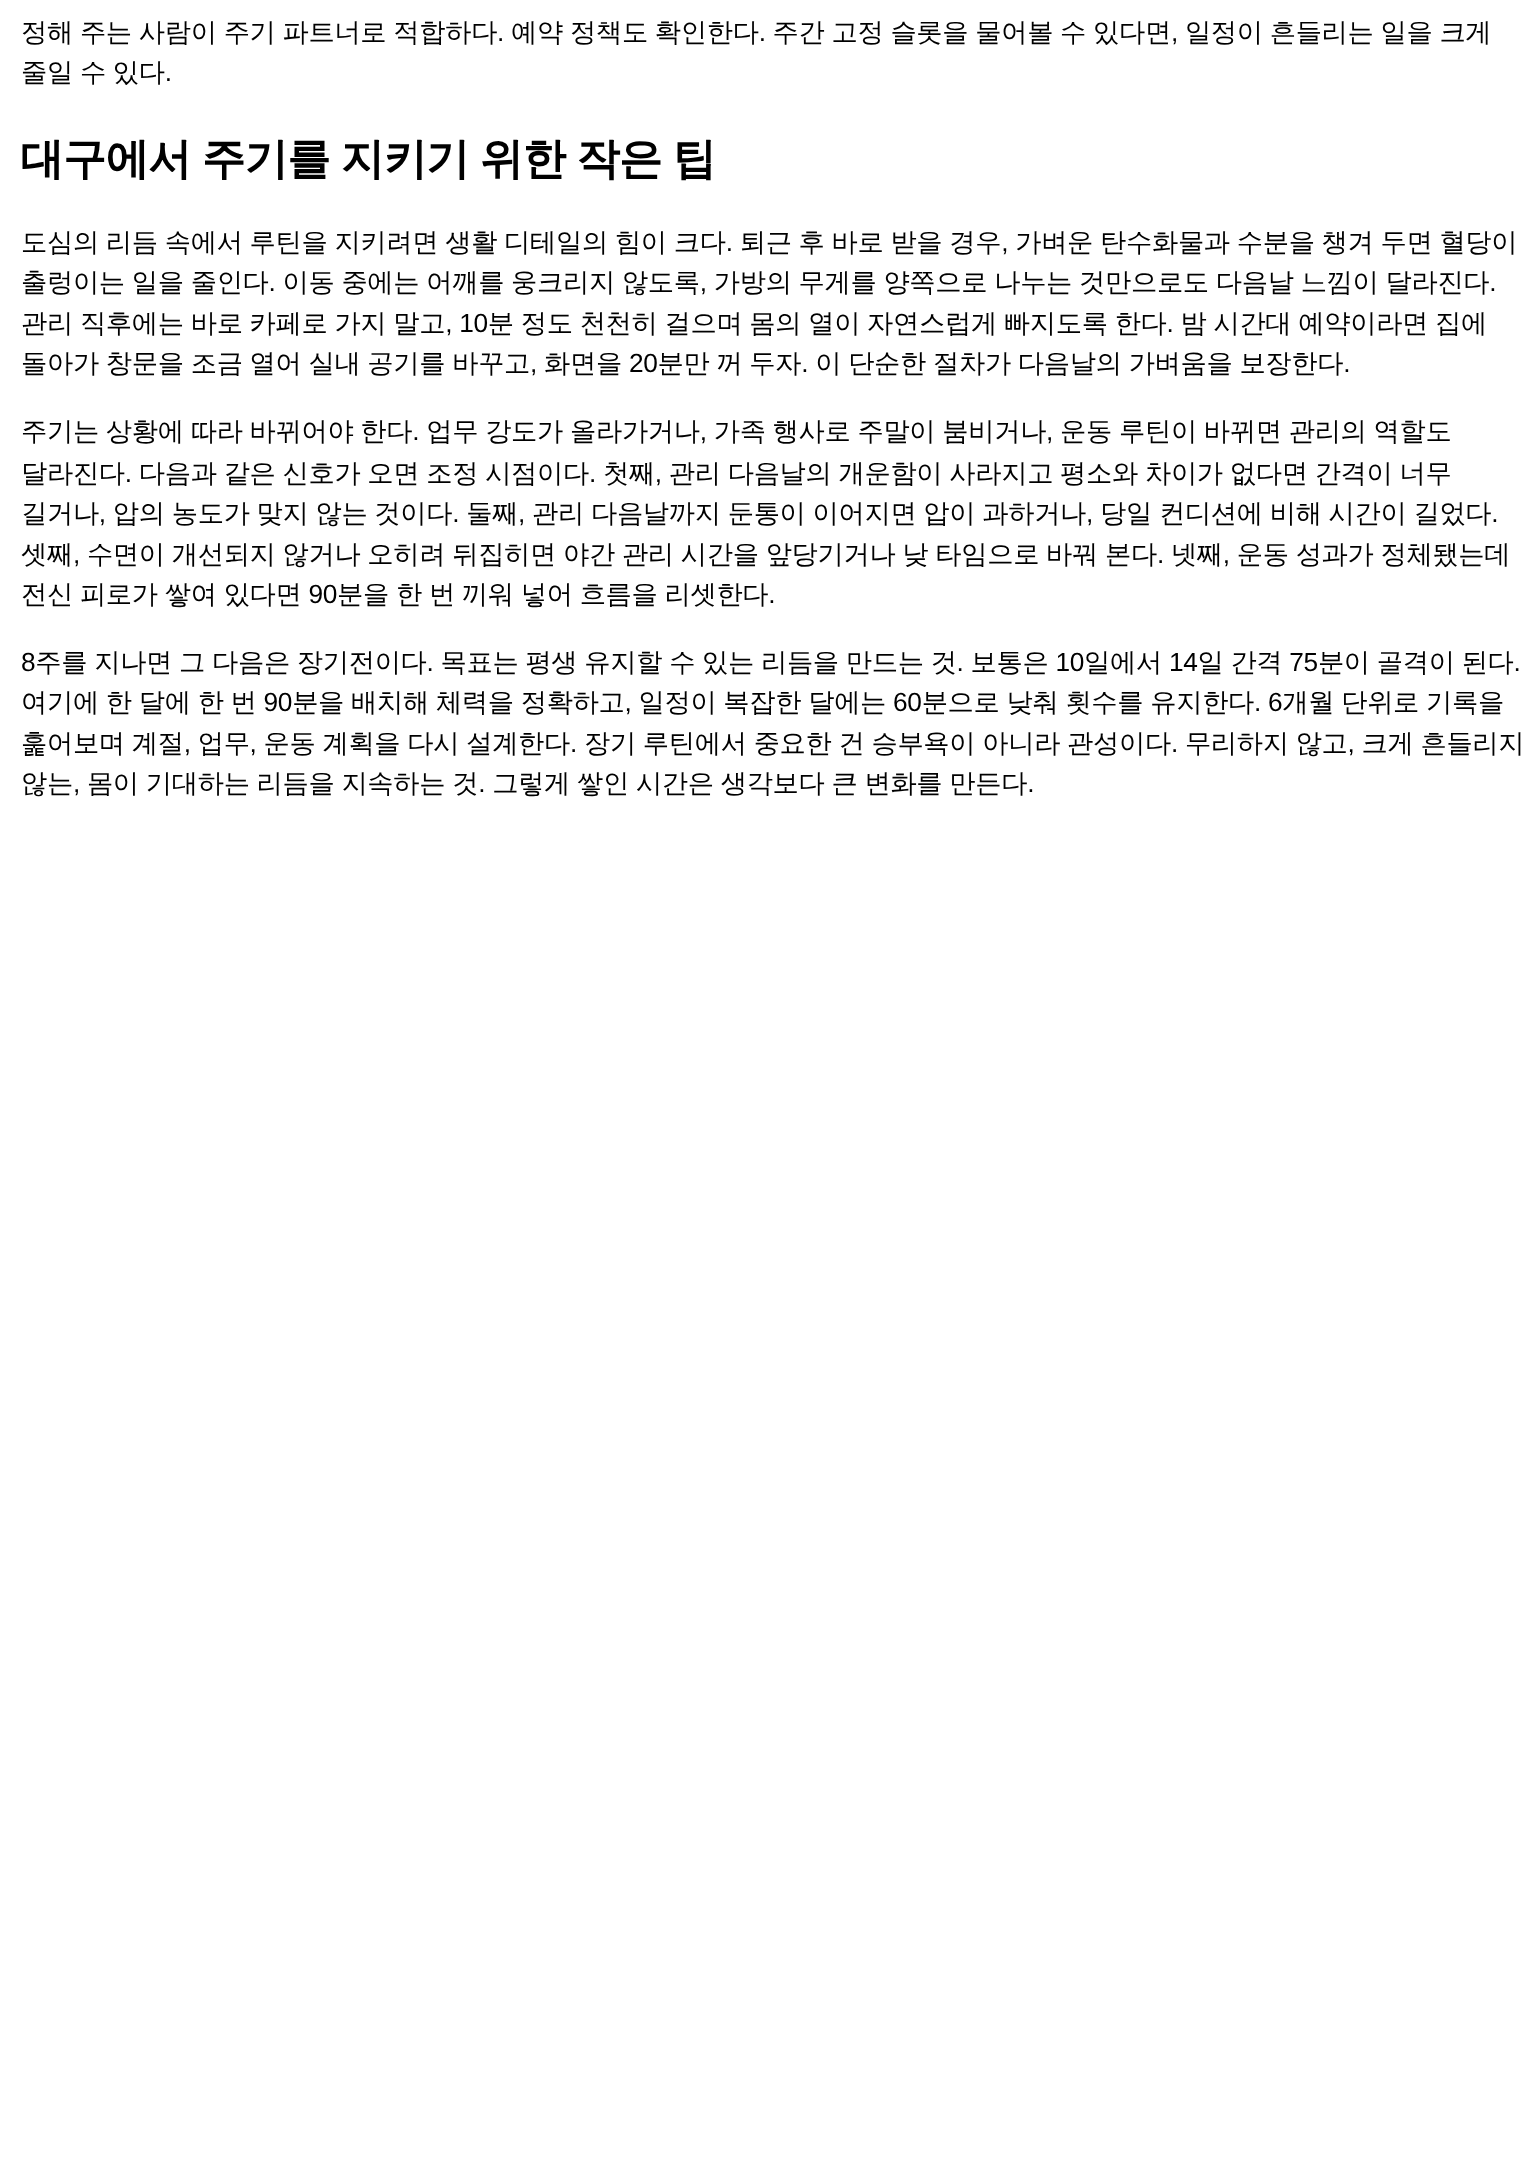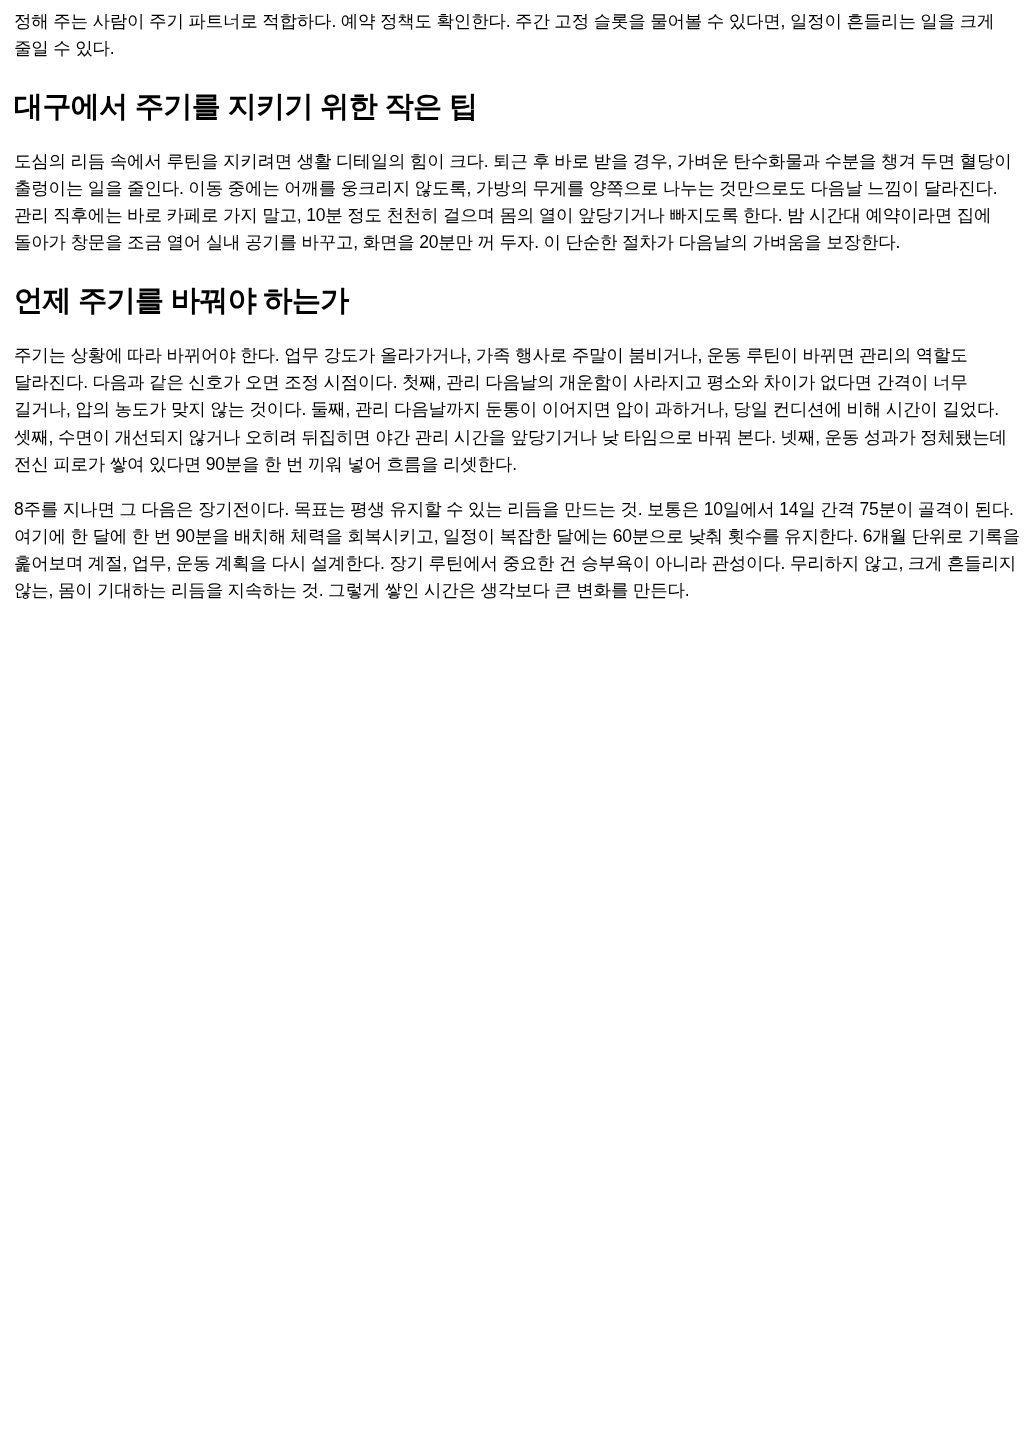--- a/index.html
+++ b/index.html
@@ -42,21 +42,20 @@
   }
 </style>
 </head>
 <body>
 
 <div class="page">
 
   <p class="body-text">정해 주는 사람이 주기 파트너로 적합하다. 예약 정책도 확인한다. 주간 고정 슬롯을 물어볼 수 있다면, 일정이 흔들리는 일을 크게 줄일 수 있다.</p>
 
   <h2 class="section-heading">대구에서 주기를 지키기 위한 작은 팁</h2>
-  <p class="body-text">도심의 리듬 속에서 루틴을 지키려면 생활 디테일의 힘이 크다. 퇴근 후 바로 받을 경우, 가벼운 탄수화물과 수분을 챙겨 두면 혈당이 출렁이는 일을 줄인다. 이동 중에는 어깨를 웅크리지 않도록, 가방의 무게를 양쪽으로 나누는 것만으로도 다음날 느낌이 달라진다. 관리 직후에는 바로 카페로 가지 말고, 10분 정도 천천히 걸으며 몸의 열이 앞당기거나 빠지도록 한다. 밤 시간대 예약이라면 집에 돌아가 창문을 조금 열어 실내 공기를 바꾸고, 화면을 20분만 꺼 두자. 이 단순한 절차가 다음날의 가벼움을 보장한다.</p>
+  <p class="body-text">도심의 리듬 속에서 루틴을 지키려면 생활 디테일의 힘이 크다. 퇴근 후 바로 받을 경우, 가벼운 탄수화물과 수분을 챙겨 두면 혈당이 출렁이는 일을 줄인다. 이동 중에는 어깨를 웅크리지 않도록, 가방의 무게를 양쪽으로 나누는 것만으로도 다음날 느낌이 달라진다. 관리 직후에는 바로 카페로 가지 말고, 10분 정도 천천히 걸으며 몸의 열이 자연스럽게 빠지도록 한다. 밤 시간대 예약이라면 집에 돌아가 창문을 조금 열어 실내 공기를 바꾸고, 화면을 20분만 꺼 두자. 이 단순한 절차가 다음날의 가벼움을 보장한다.</p>
 
-  <h2 class="section-heading">언제 주기를 바꿔야 하는가</h2>
   <p class="body-text">주기는 상황에 따라 바뀌어야 한다. 업무 강도가 올라가거나, 가족 행사로 주말이 붐비거나, 운동 루틴이 바뀌면 관리의 역할도 달라진다. 다음과 같은 신호가 오면 조정 시점이다. 첫째, 관리 다음날의 개운함이 사라지고 평소와 차이가 없다면 간격이 너무 길거나, 압의 농도가 맞지 않는 것이다. 둘째, 관리 다음날까지 둔통이 이어지면 압이 과하거나, 당일 컨디션에 비해 시간이 길었다. 셋째, 수면이 개선되지 않거나 오히려 뒤집히면 야간 관리 시간을 앞당기거나 낮 타임으로 바꿔 본다. 넷째, 운동 성과가 정체됐는데 전신 피로가 쌓여 있다면 90분을 한 번 끼워 넣어 흐름을 리셋한다.</p>
 
-  <p class="body-text">8주를 지나면 그 다음은 장기전이다. 목표는 평생 유지할 수 있는 리듬을 만드는 것. 보통은 10일에서 14일 간격 75분이 골격이 된다. 여기에 한 달에 한 번 90분을 배치해 체력을 회복시키고, 일정이 복잡한 달에는 60분으로 낮춰 횟수를 유지한다. 6개월 단위로 기록을 훑어보며 계절, 업무, 운동 계획을 다시 설계한다. 장기 루틴에서 중요한 건 승부욕이 아니라 관성이다. 무리하지 않고, 크게 흔들리지 않는, 몸이 기대하는 리듬을 지속하는 것. 그렇게 쌓인 시간은 생각보다 큰 변화를 만든다.</p>
+  <p class="body-text">8주를 지나면 그 다음은 장기전이다. 목표는 평생 유지할 수 있는 리듬을 만드는 것. 보통은 10일에서 14일 간격 75분이 골격이 된다. 여기에 한 달에 한 번 90분을 배치해 체력을 정확하고, 일정이 복잡한 달에는 60분으로 낮춰 횟수를 유지한다. 6개월 단위로 기록을 훑어보며 계절, 업무, 운동 계획을 다시 설계한다. 장기 루틴에서 중요한 건 승부욕이 아니라 관성이다. 무리하지 않고, 크게 흔들리지 않는, 몸이 기대하는 리듬을 지속하는 것. 그렇게 쌓인 시간은 생각보다 큰 변화를 만든다.</p>
 
   <div class="spacer-bottom"></div>
 </div>
 
 </body></html>

